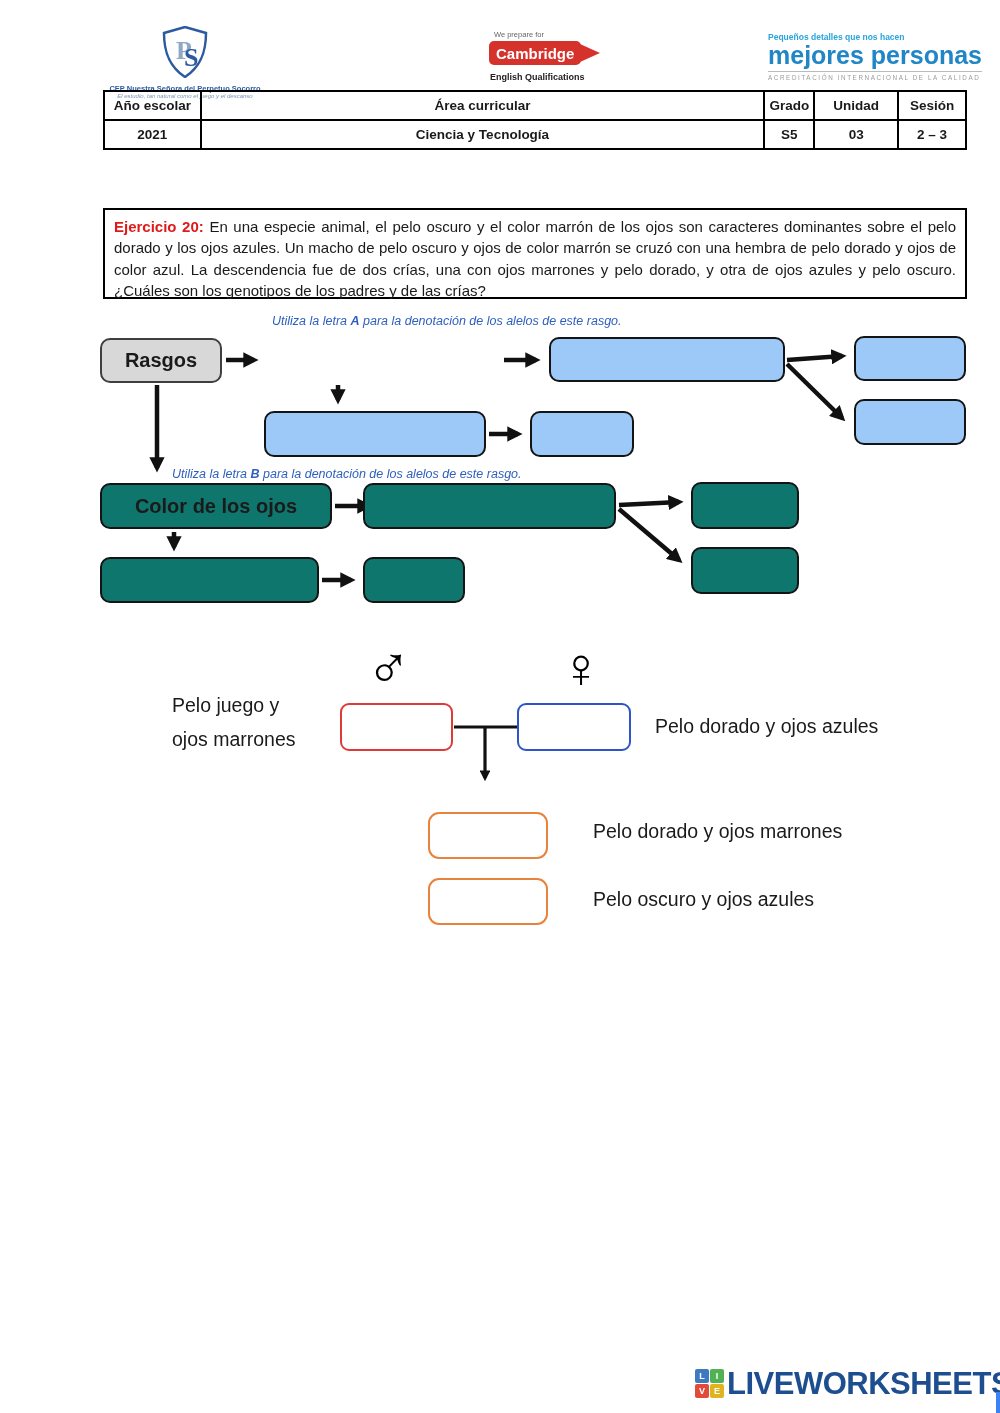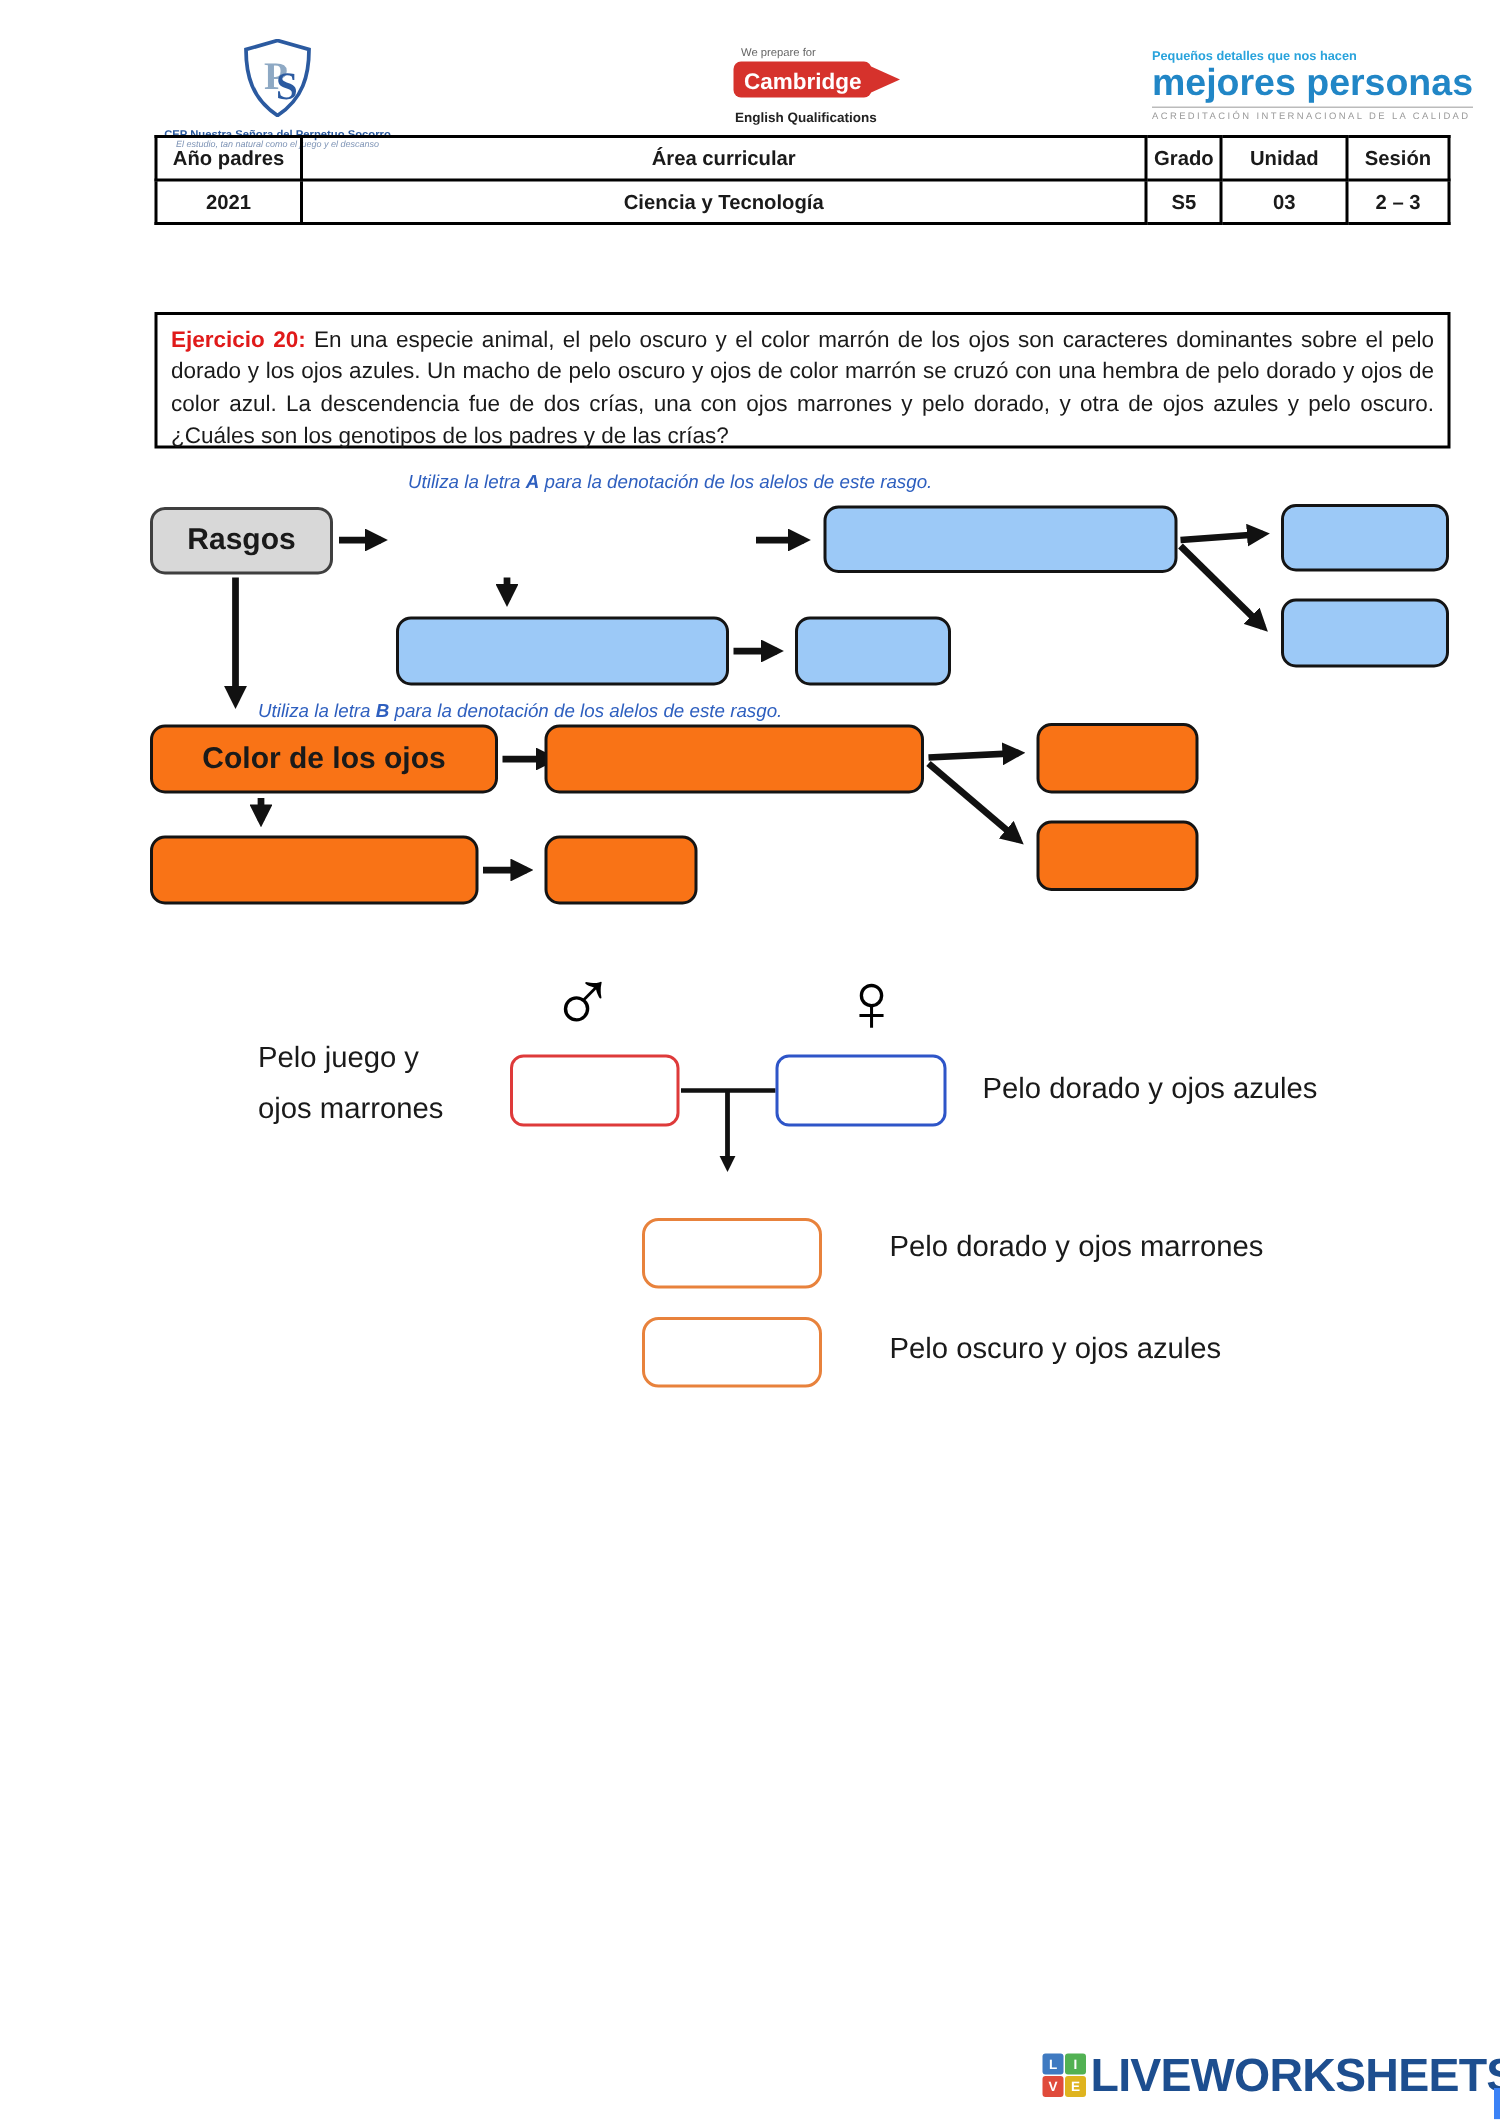--- a/index.html
+++ b/index.html
@@ -40,21 +40,21 @@
   
   .hint { position:absolute; font-size:12.5px; font-style:italic; color:#2e5fbf; white-space:nowrap; }
   .hint b { font-weight:bold; }
   .hint-a { left:272px; top:314px; }
   .hint-b { left:172px; top:467px; }
 
   .dbox { position:absolute; border:2.5px solid #141414; border-radius:10px; background:#fff;
           display:flex; align-items:center; justify-content:center; font-weight:bold; font-size:20px; }
   .gray   { background:#d8d8d8; border-color:#3f3f3f; }
   .blue   { background:#9cc9f7; }
-  .yellow { background:#f97316; }
+  .yellow { background:#0f766e; }
 
   .box-rasgos      { left:100px; top:338px; width:122px; height:45px; }
   .box-pelaje      { left:268px; top:338px; width:233px; height:45px; }
   .box-blue-big    { left:549px; top:337px; width:236px; height:45px; }
   .box-blue-tr     { left:854px; top:336px; width:112px; height:45px; }
   .box-blue-br     { left:854px; top:399px; width:112px; height:46px; }
   .box-blue-2      { left:264px; top:411px; width:222px; height:46px; }
   .box-blue-2s     { left:530px; top:411px; width:104px; height:46px; }
   .box-ojos        { left:100px; top:483px; width:232px; height:46px; }
   .box-yel-1       { left:363px; top:483px; width:253px; height:46px; }
@@ -154,21 +154,21 @@
         <div class="quality-line1">Pequeños detalles que nos hacen</div>
         <div class="quality-line2">mejores personas</div>
         <div class="quality-line3">ACREDITACIÓN INTERNACIONAL DE LA CALIDAD</div>
       </div>
     </div>
   </div>
 
   <table class="info-table">
     <tbody>
         <tr>
-      <td class="col-a">Año padres</td>
+      <td class="col-a">Año escolar</td>
       <td class="col-b">Área curricular</td>
       <td class="col-c">Grado</td>
       <td class="col-d">Unidad</td>
       <td class="col-e">Sesión</td>
     </tr>
     <tr>
       <td>2021</td>
       <td>Ciencia y Tecnología</td>
       <td>S5</td>
       <td>03</td>

